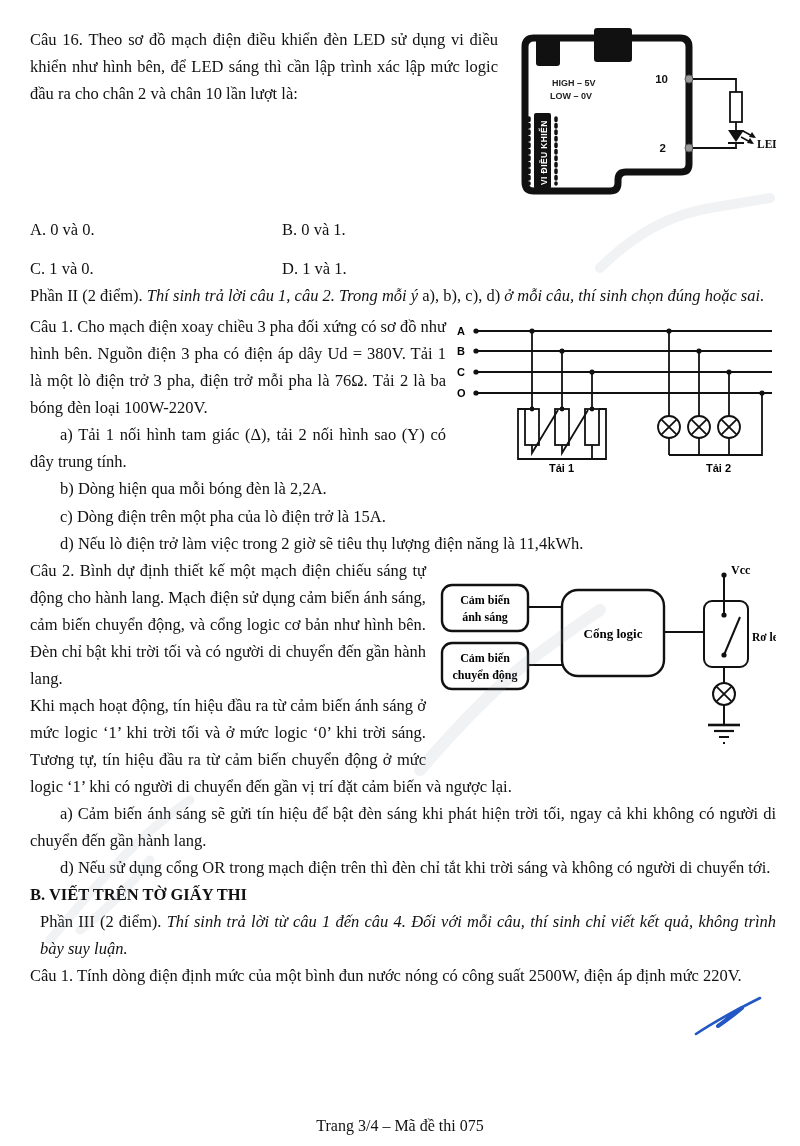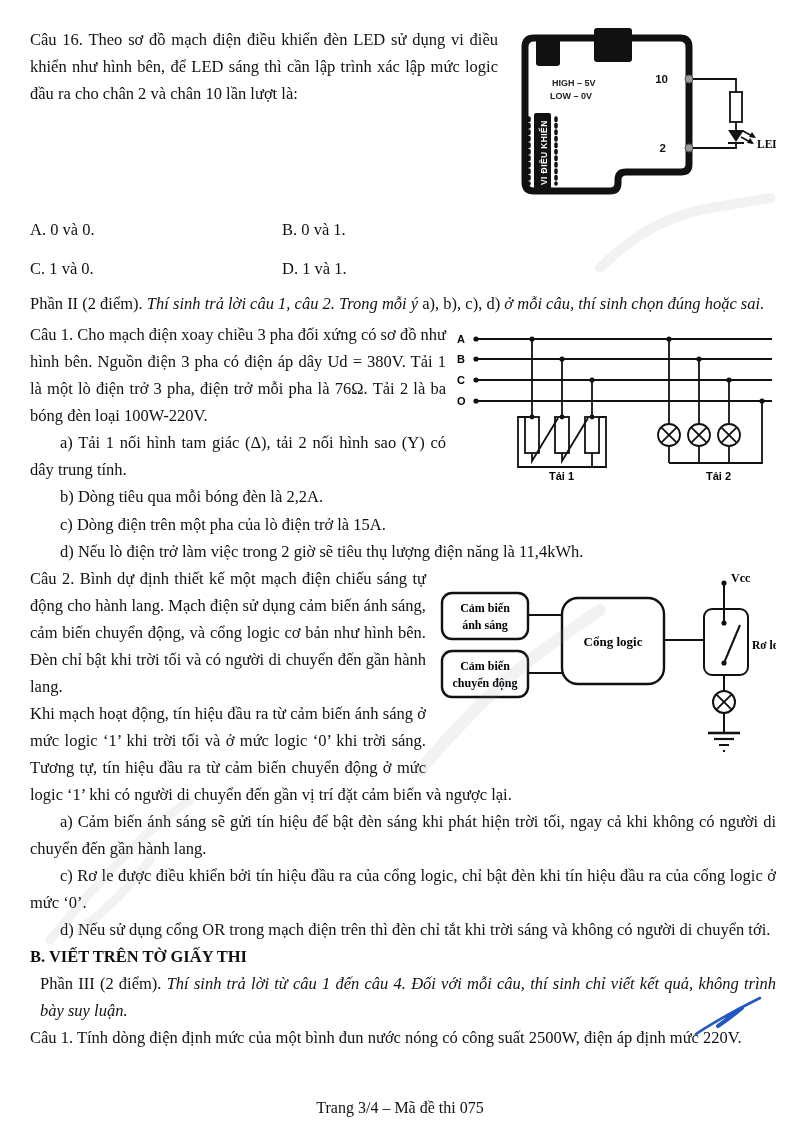--- a/index.html
+++ b/index.html
@@ -19,26 +19,26 @@
   b{font-weight:normal;}
   .it{font-style:italic;}
   .item{text-indent:30px;}
   .fig{float:right;}
   .fig-mcu{width:268px;margin:0 0 4px 10px;}
   .fig-3ph{width:322px;margin:4px 0 6px 8px;}
   .fig-logic{width:342px;margin:2px 0 4px 8px;}
   .opts{display:grid;grid-template-columns:240px 1fr;width:478px;margin-top:1px;gap:12px;}
   .sectionB{font-weight:bold;}
   .p3{margin-left:10px;}
-  .footer{position:absolute;left:0;bottom:25px;width:100%;text-align:center;font-size:16px;}
+  .footer{position:absolute;left:0;bottom:7px;width:100%;text-align:center;font-size:16px;}
   svg text{font-family:"Liberation Sans","DejaVu Sans",sans-serif;}
   svg .serifTxt{font-family:"Liberation Serif","DejaVu Serif",serif;}
   .penmark{position:absolute;left:688px;top:988px;width:90px;height:56px;}
   .scuff{position:absolute;opacity:0.12;pointer-events:none;}
-  .mt8{margin-top:8px;}
+  .mt8{margin-top:0;}
   .mt4{margin-top:4px;}
 </style>
 </head>
 <body>
 
 <div class="page">
 
   <div class="sec">
     <div class="fig fig-mcu">
       <svg viewBox="0 0 268 178" width="268" height="178">
@@ -152,21 +152,21 @@
           <circle cx="215" cy="14" r="2.6"></circle>
             <circle cx="245" cy="34" r="2.6"></circle>
             <circle cx="275" cy="55" r="2.6"></circle>
             <circle cx="308" cy="76" r="2.6"></circle>
         </g>
         <text x="252" y="155" font-size="11" font-weight="bold">Tải 2</text>
       </svg>
     </div>
     <p><b>Câu 1.</b><span> Cho mạch điện xoay chiều 3 pha đối xứng có sơ đồ như hình bên. Nguồn điện 3 pha có điện áp dây Ud = 380V. Tải 1 là một lò điện trở 3 pha, điện trở mỗi pha là 76Ω. Tải 2 là ba bóng đèn loại 100W-220V.</span></p>
     <p class="item"><b>a)</b><span> Tải 1 nối hình tam giác (Δ), tải 2 nối hình sao (Y) có dây trung tính.</span></p>
-    <p class="item"><b>b)</b><span> Dòng tiêu qua mỗi bóng đèn là 2,2A.</span></p>
+    <p class="item"><b>b)</b><span> Dòng hiện qua mỗi bóng đèn là 2,2A.</span></p>
     <p class="item"><b>c)</b><span> Dòng điện trên một pha của lò điện trở là 15A.</span></p>
     <p class="item"><b>d)</b><span> Nếu lò điện trở làm việc trong 2 giờ sẽ tiêu thụ lượng điện năng là 11,4kWh.</span></p>
   </div>
 
   <div class="sec">
     <div class="fig fig-logic">
       <svg viewBox="0 0 342 192" width="342" height="192">
 
         <rect x="8" y="26" width="86" height="46" rx="10" fill="none" stroke="#111" stroke-width="2.4"></rect>
         <text x="51" y="45" font-size="12" font-weight="bold" text-anchor="middle" class="serifTxt">Cảm biến</text>
@@ -201,21 +201,20 @@
           <line x1="274" y1="166" x2="306" y2="166" stroke-width="2.6"></line>
           <line x1="280" y1="172" x2="300" y2="172" stroke-width="2.2"></line>
           <line x1="285" y1="178" x2="295" y2="178" stroke-width="2"></line>
           <line x1="289" y1="184" x2="291" y2="184" stroke-width="2"></line>
         </g>
       </svg>
     </div>
     <p><b>Câu 2.</b><span> Bình dự định thiết kế một mạch điện chiếu sáng tự động cho hành lang. Mạch điện sử dụng cảm biến ánh sáng, cảm biến chuyển động, và cổng logic cơ bản như hình bên. Đèn chỉ bật khi trời tối và có người di chuyển đến gần hành lang.</span></p>
     <p>Khi mạch hoạt động, tín hiệu đầu ra từ cảm biến ánh sáng ở mức logic ‘1’ khi trời tối và ở mức logic ‘0’ khi trời sáng. Tương tự, tín hiệu đầu ra từ cảm biến chuyển động ở mức logic ‘1’ khi có người di chuyển đến gần vị trí đặt cảm biến và ngược lại.</p>
     <p class="item"><b>a)</b><span> Cảm biến ánh sáng sẽ gửi tín hiệu để bật đèn sáng khi phát hiện trời tối, ngay cả khi không có người di chuyển đến gần hành lang.</span></p>
-    <p class="item"><b>c)</b><span> Rơ le được điều khiển bởi tín hiệu đầu ra của cổng logic, chỉ bật đèn khi tín hiệu đầu ra của cổng logic ở mức ‘0’.</span></p>
     <p class="item"><b>d)</b><span> Nếu sử dụng cổng OR trong mạch điện trên thì đèn chỉ tắt khi trời sáng và không có người di chuyển tới.</span></p>
   </div>
 
   <p class="sectionB">B. VIẾT TRÊN TỜ GIẤY THI</p>
   <p class="p3"><b>Phần III (2 điểm).</b><span class="it"> Thí sinh trả lời từ câu 1 đến câu 4. Đối với mỗi câu, thí sinh chỉ viết kết quả, </span><b class="it">không</b><span class="it"> trình bày suy luận.</span></p>
   <p><b>Câu 1.</b><span> Tính dòng điện định mức của một bình đun nước nóng có công suất 2500W, điện áp định mức 220V.</span></p>
 
   <div class="penmark">
     <svg viewBox="0 0 90 56" width="90" height="56">
       <path d="M 8 46 Q 32 30 72 10" fill="none" stroke="#2257c4" stroke-width="2.6" stroke-linecap="round"></path>

